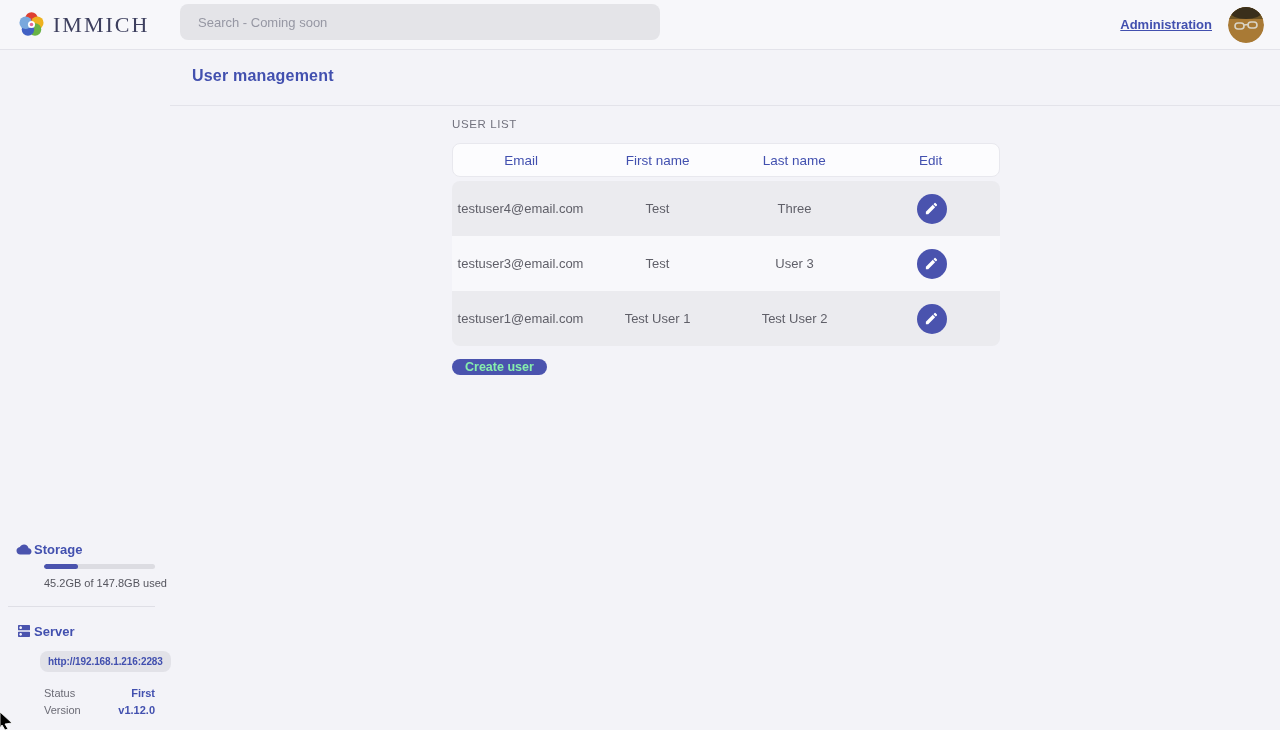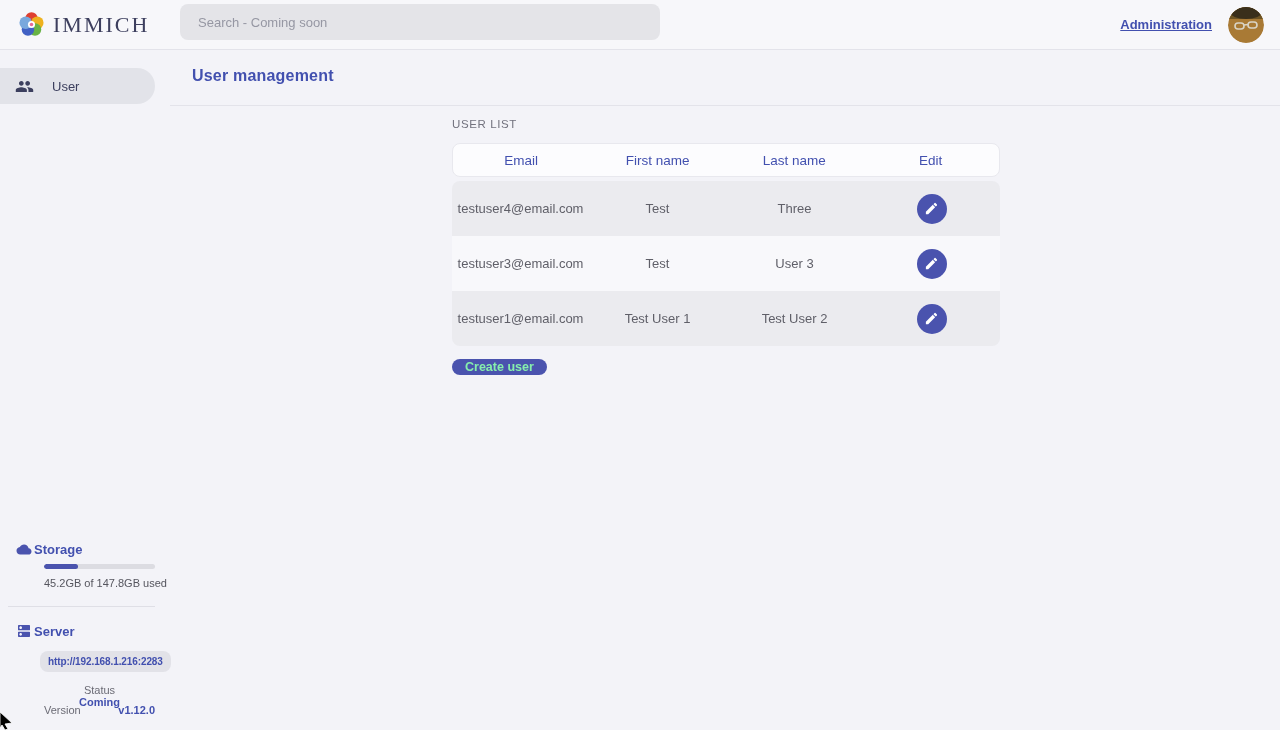--- a/index.html
+++ b/index.html
@@ -70,21 +70,21 @@
   .server-url-badge {
     display:inline-block; margin:12px 0 0 40px;
     background:#e2e2e8; border-radius:8px;
     padding:5px 8px;
     font-size:10px; font-weight:700; color:#4250af; letter-spacing:-0.1px;
   }
   .kv-row {
     display:flex; justify-content:space-between;
     margin:0 15px 0 44px; height:17px; align-items:center;
   }
-  .kv-row.first { margin-top:12px;flex-direction:column; }
+  .kv-row.first { margin-top:12px; }
   .kv-label { font-size:11px; color:#6b6b75; }
   .kv-value { font-size:11px; font-weight:700; color:#4250af; }
 
   
   .main { position:absolute; top:47px; left:170px; right:0; bottom:0; }
   .title-bar { height:59px; border-bottom:1px solid #e3e3ea; display:flex; align-items:center; }
   .page-title { margin-left:22px; font-size:16px; font-weight:700; color:#4250af; letter-spacing:0.2px; }
 
   .user-list { margin:12px 0 0 282px; width:548px; }
   .section-label {
@@ -160,26 +160,20 @@
             <rect x="20" y="15" width="9" height="6" rx="3"></rect>
             <path d="M16 18 L20 17.5"></path>
           </g>
         </g>
       </svg>
     </span>
   </div>
 </div>
 
 <div class="sidebar">
-  <div class="sidebar-item">
-    <svg width="19" height="19" viewBox="0 0 24 24" fill="#3c3f5e">
-      <path d="M16 11c1.66 0 2.99-1.34 2.99-3S17.66 5 16 5c-1.66 0-3 1.34-3 3s1.34 3 3 3zm-8 0c1.66 0 2.99-1.34 2.99-3S9.66 5 8 5 5 6.34 5 8s1.34 3 3 3zm0 2c-2.33 0-7 1.17-7 3.5V19h14v-2.5c0-2.33-4.67-3.5-7-3.5zm8 0c-.29 0-.62.02-.97.05 1.16.84 1.97 1.97 1.97 3.45V19h6v-2.5c0-2.33-4.67-3.5-7-3.5z"></path>
-    </svg>
-    <span class="sidebar-item-label">User</span>
-  </div>
 
   <div class="sidebar-bottom">
     <div class="side-section-head">
       <svg class="side-icon" height="15" viewBox="0 0 24 24" fill="#4a53ae">
         <path d="M19.35 10.04C18.67 6.59 15.64 4 12 4 9.11 4 6.6 5.64 5.35 8.04 2.34 8.36 0 10.91 0 14c0 3.31 2.69 6 6 6h13c2.76 0 5-2.24 5-5 0-2.64-2.05-4.78-4.65-4.96z"></path>
       </svg>
       <span class="side-title">Storage</span>
     </div>
     <div class="progress-track">
       <div class="progress-fill" style="width: 30.6%;"></div>
@@ -190,21 +184,21 @@
 
     <div class="side-section-head">
       <svg class="side-icon" height="16" viewBox="0 0 24 24" fill="#4a53ae">
         <path d="M20 13H4c-.55 0-1 .45-1 1v6c0 .55.45 1 1 1h16c.55 0 1-.45 1-1v-6c0-.55-.45-1-1-1zM7 19c-1.1 0-2-.9-2-2s.9-2 2-2 2 .9 2 2-.9 2-2 2zM20 3H4c-.55 0-1 .45-1 1v6c0 .55.45 1 1 1h16c.55 0 1-.45 1-1V4c0-.55-.45-1-1-1zM7 9c-1.1 0-2-.9-2-2s.9-2 2-2 2 .9 2 2-.9 2-2 2z"></path>
       </svg>
       <span class="side-title">Server</span>
     </div>
     <span class="server-url-badge">http://192.168.1.216:2283</span>
     <div class="kv-row first">
       <span class="kv-label">Status</span>
-      <span class="kv-value">Coming</span>
+      <span class="kv-value">First</span>
     </div>
     <div class="kv-row">
       <span class="kv-label">Version</span>
       <span class="kv-value">v1.12.0</span>
     </div>
   </div>
 </div>
 
 <div class="main">
   <div class="title-bar">

